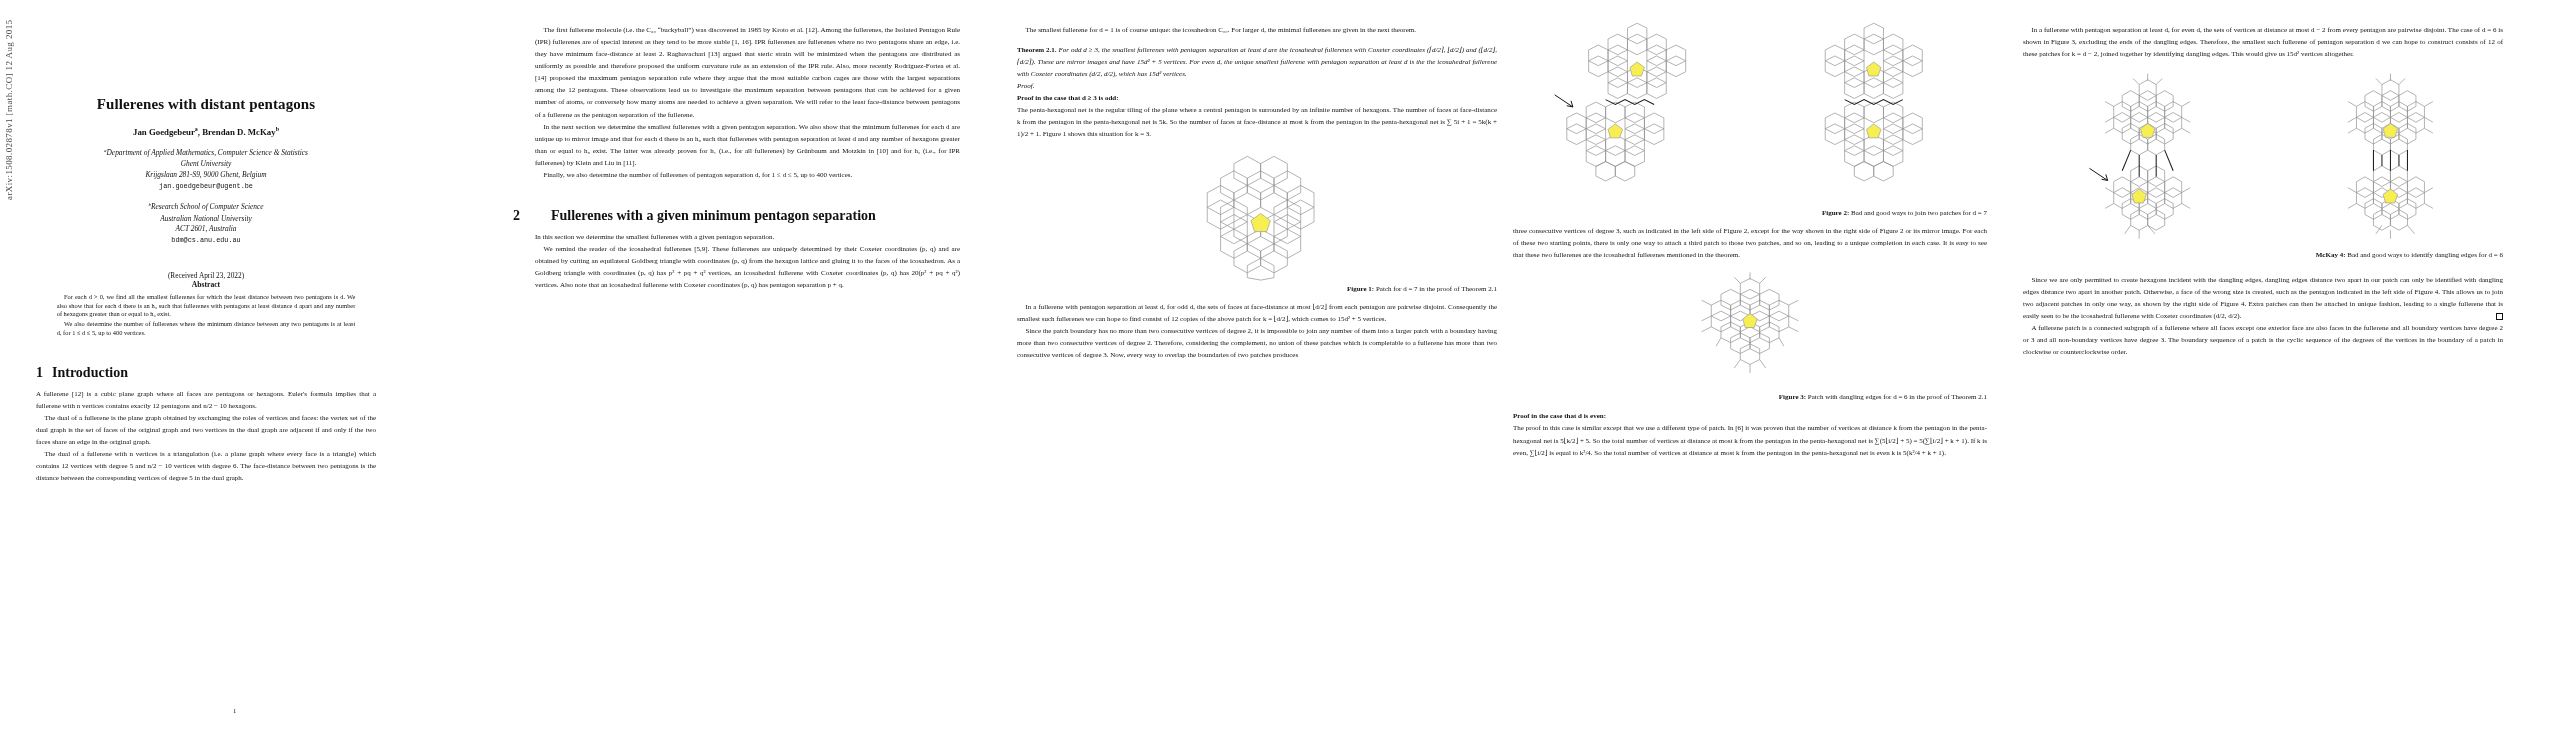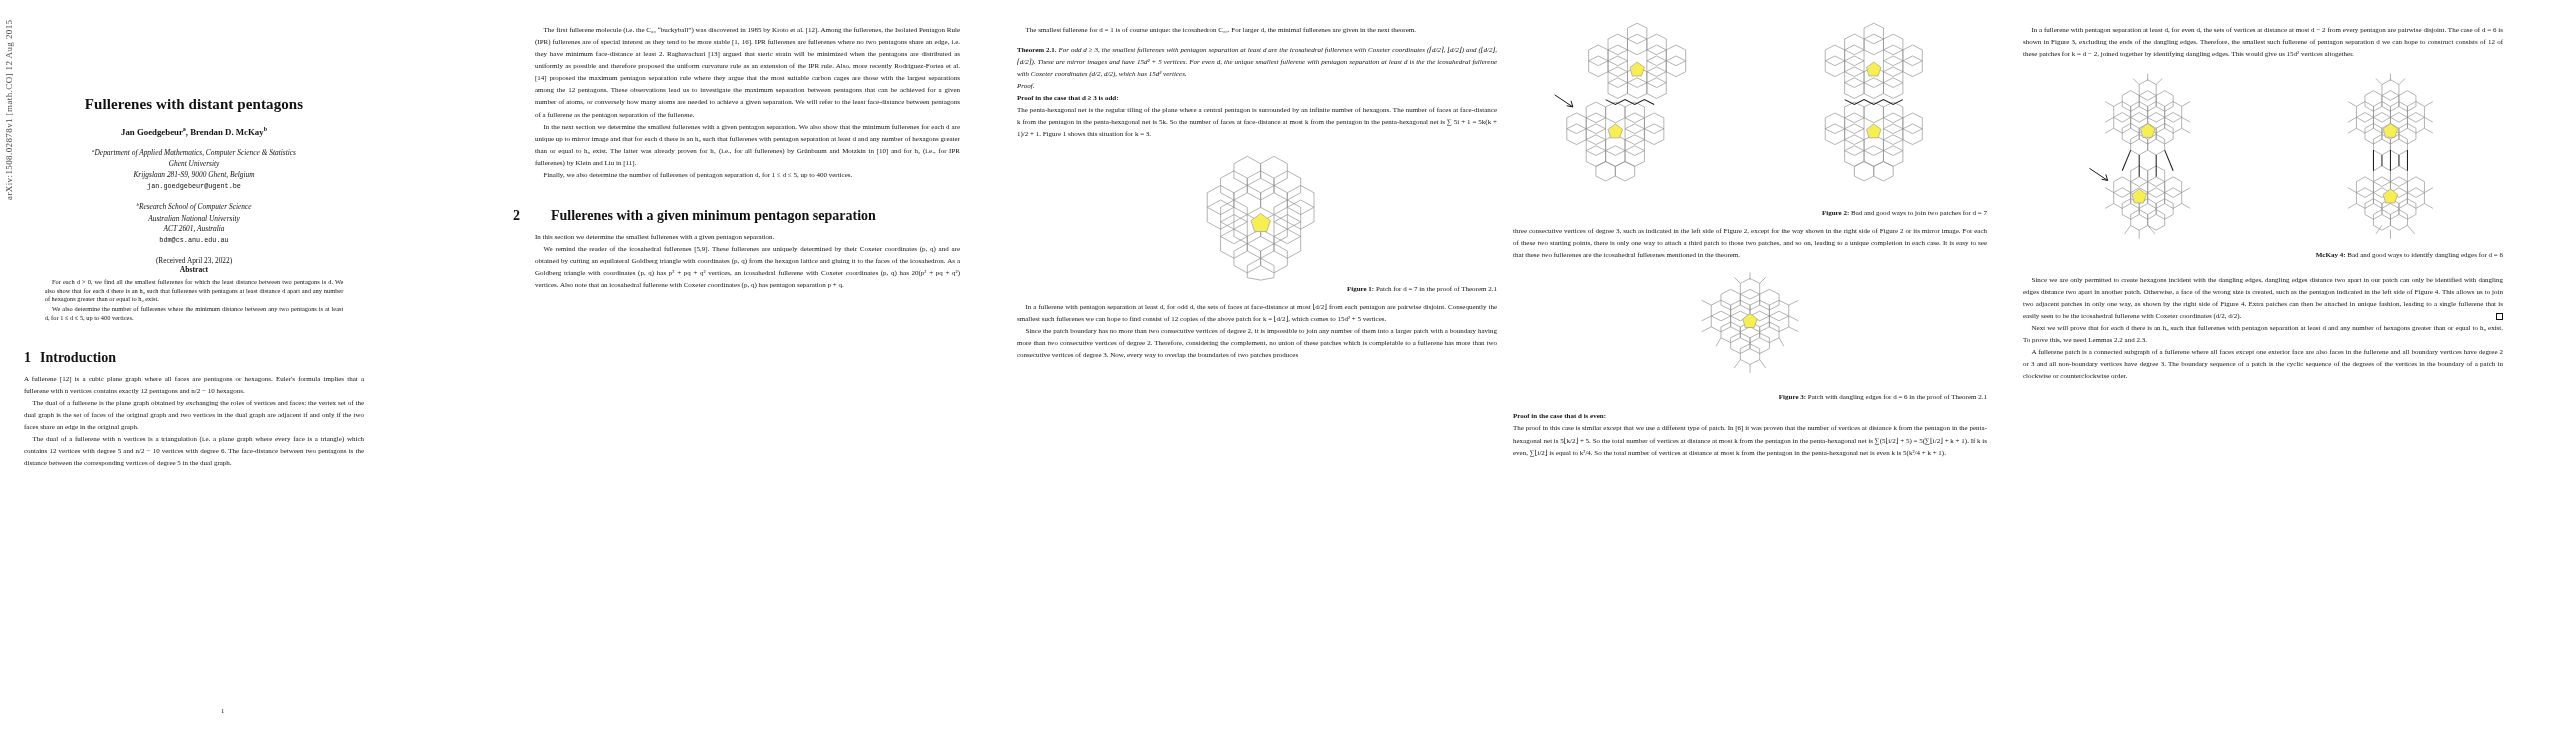--- a/index.html
+++ b/index.html
@@ -26,21 +26,21 @@
     letter-spacing:0.4px;
   }
 
   
   .col{
     position:absolute;
     top:0;bottom:0;
     box-sizing:border-box;
     padding-top:17px;
   }
-  .c1{left:24px;width:340px;}
+  .c1{left:36px;width:340px;}
   .c2{left:535px;width:425px;}
   .c3{left:1017px;width:480px;}
   .c4{left:1513px;width:474px;}
   .c5{left:2023px;width:480px;}
 
   
   .title{
     text-align:center;
     font-size:15px;
     margin:79px 0 0 0;
@@ -62,21 +62,21 @@
   .mail{
     text-align:center;
     font-family:"Liberation Mono","DejaVu Sans Mono",monospace;
     font-style:normal;
     font-size:6.8px;
     margin:1.2px 0 0 0;
   }
   .received{
     text-align:center;
     font-size:7.3px;
-    margin-top:10px;
+    margin-top:25px;
   }
   .abs-head{
     text-align:center;
     font-weight:bold;
     font-size:7.6px;
   }
   .abs-body{
     font-size:6.4px;
     line-height:1.38;
     text-align:justify;
@@ -491,18 +491,17 @@
       </svg>
       <div class="figcap">
         <span class="lbl">McKay 4:</span>
         <span>Bad and good ways to identify dangling edges for d = 6</span>
       </div>
     </div>
 
     <p class="body" style="margin-top:15px">
       <span>Since we are only permitted to create hexagons incident with the dangling edges, dangling edges distance two apart in our patch can only be identified with dangling edges distance two apart in another patch. Otherwise, a face of the wrong size is created, such as the pentagon indicated in the left side of Figure 4. This allows us to join two adjacent patches in only one way, as shown by the right side of Figure 4. Extra patches can then be attached in unique fashion, leading to a single fullerene that is easily seen to be the icosahedral fullerene with Coxeter coordinates (d/2, d/2).</span><span class="qed"></span>
     </p>
-    <p class="body">Next we will prove that for each d there is an h₉ such that fullerenes with pentagon separation at least d and any number of hexagons greater than or equal to h₉ exist. To prove this, we need Lemmas 2.2 and 2.3.</p>
     <p class="body">A fullerene patch is a connected subgraph of a fullerene where all faces except one exterior face are also faces in the fullerene and all boundary vertices have degree 2 or 3 and all non-boundary vertices have degree 3. The boundary sequence of a patch is the cyclic sequence of the degrees of the vertices in the boundary of a patch in clockwise or counterclockwise order.</p>
   </div>
 
 </div>
 
 
 </body></html>

